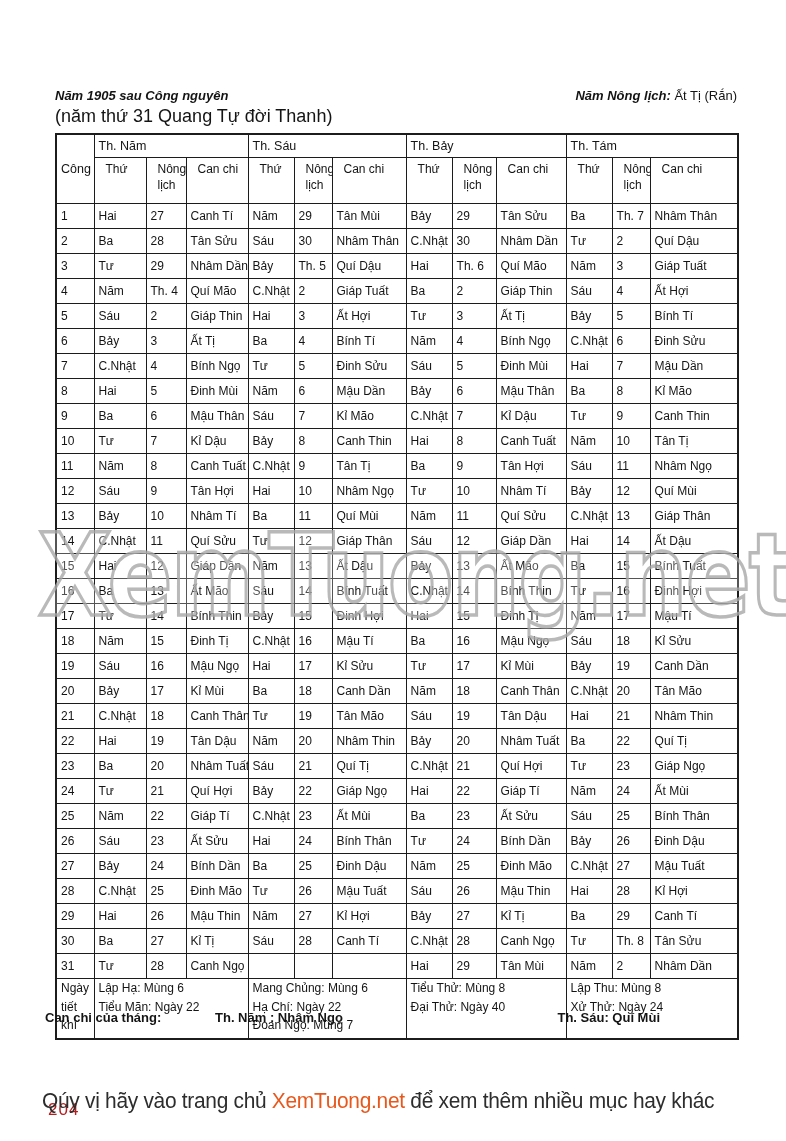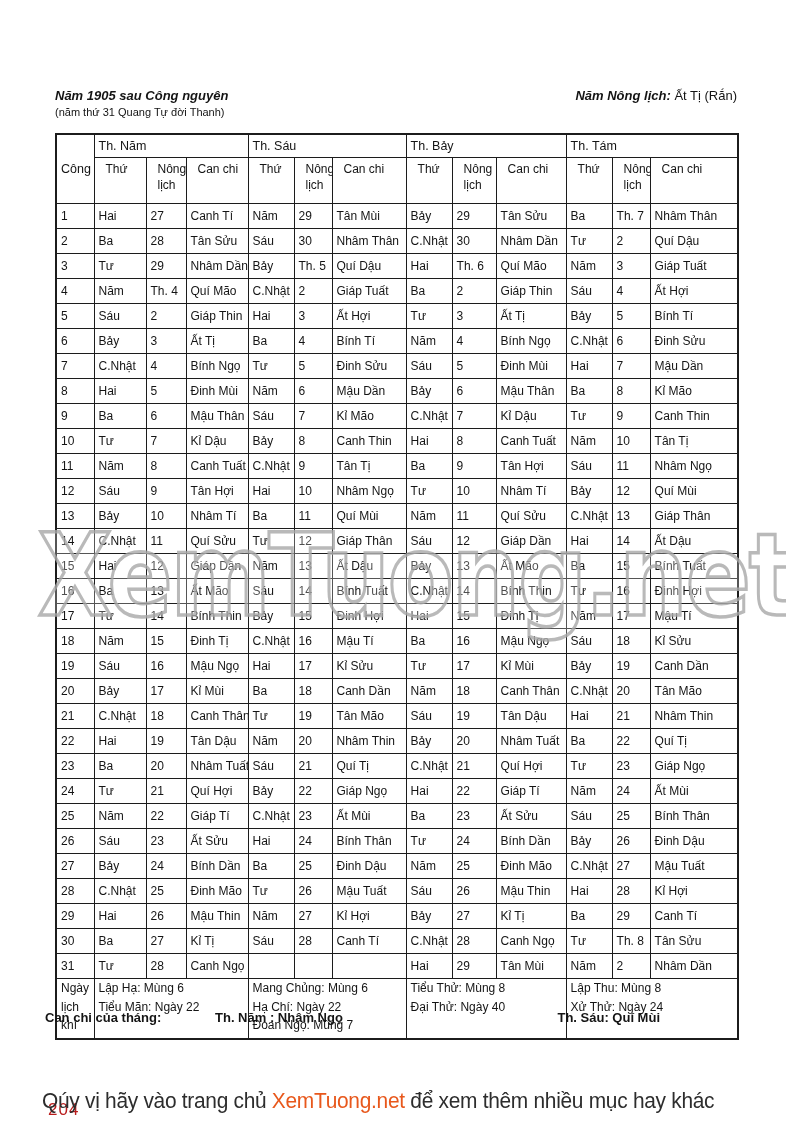--- a/index.html
+++ b/index.html
@@ -5,21 +5,21 @@
   html,body{margin:0;padding:0;}
   body{
     width:786px;height:1141px;position:relative;background:#ffffff;
     font-family:"Liberation Sans", sans-serif;color:#141414;overflow:hidden;
   }
   .page-header{
     position:absolute;top:88px;left:55px;width:682px;
     display:flex;justify-content:space-between;align-items:flex-start;
   }
   .title-left-l1{font-size:13px;font-weight:bold;font-style:italic;}
-  .title-left-l2{font-size:11px;margin-top:3px;}
+  .title-left-l2{font-size:18px;margin-top:3px;}
   .title-right{font-size:13px;white-space:nowrap;}
   .title-right b{font-style:italic;}
 
   table.calendar{
     position:absolute;top:133px;left:55px;width:682px;
     border-collapse:collapse;table-layout:fixed;
     border:2px solid #1c1c1c;
   }
   table.calendar th, table.calendar td{
     border:1px solid #1c1c1c;
@@ -578,21 +578,21 @@
         <td>Hai</td>
         <td>29</td>
         <td>Tân Mùi</td>
         <td>Năm</td>
         <td>2</td>
         <td>Nhâm Dần</td>
       </tr>
       <tr class="tietkhi">
         <td>
           <div>Ngày</div>
-          <div>lịch</div>
+          <div>tiết</div>
           <div>khí</div>
         </td>
         <td colspan="3">
           <div>Lập Hạ: Mùng 6</div>
           <div>Tiểu Mãn: Ngày 22</div>
         </td>
         <td colspan="3">
           <div>Mang Chủng: Mùng 6</div>
           <div>Hạ Chí: Ngày 22</div>
           <div>Đoan Ngọ: Mùng 7</div>

